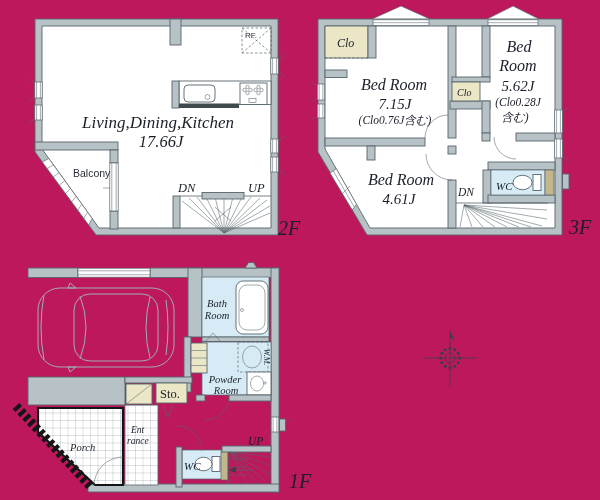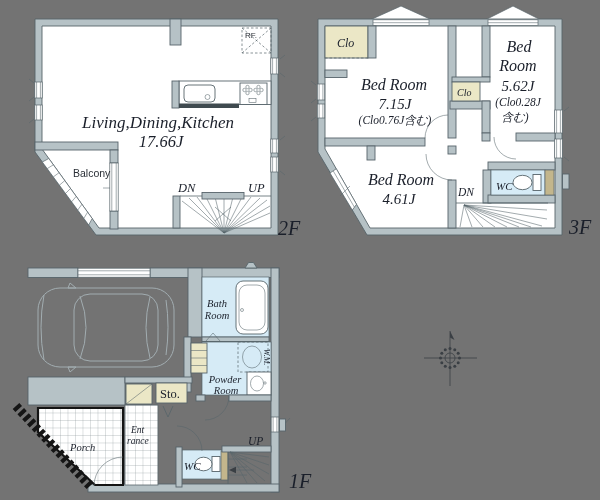--- a/index.html
+++ b/index.html
@@ -1,16 +1,16 @@
 <!DOCTYPE html>
 <html><head>
 <meta charset="utf-8">
 <style>
   html,body{margin:0;padding:0;background:#ffffff;}
-  #stage{position:relative;width:600px;height:500px;background:#737373;overflow:hidden;}
+  #stage{position:relative;width:600px;height:500px;background:#be185d;overflow:hidden;}
   svg{display:block;}
   .wall{fill:#b6c2c6;stroke:#57646a;stroke-width:0.9;}
   .room{fill:#ffffff;stroke:#57646a;stroke-width:0.9;}
   .win{fill:#ffffff;stroke:#57646a;stroke-width:0.7;}
   .ln{fill:none;stroke:#57646a;stroke-width:0.8;}
   .thin{fill:none;stroke:#57646a;stroke-width:0.55;}
   .blk{fill:none;stroke:#141414;stroke-width:2.2;}
   .closet{fill:#ebe7c6;stroke:#57646a;stroke-width:0.9;}
   .water{fill:#d6ebf6;stroke:#57646a;stroke-width:0.7;}
   .fix{fill:#ffffff;stroke:#57646a;stroke-width:0.9;}

